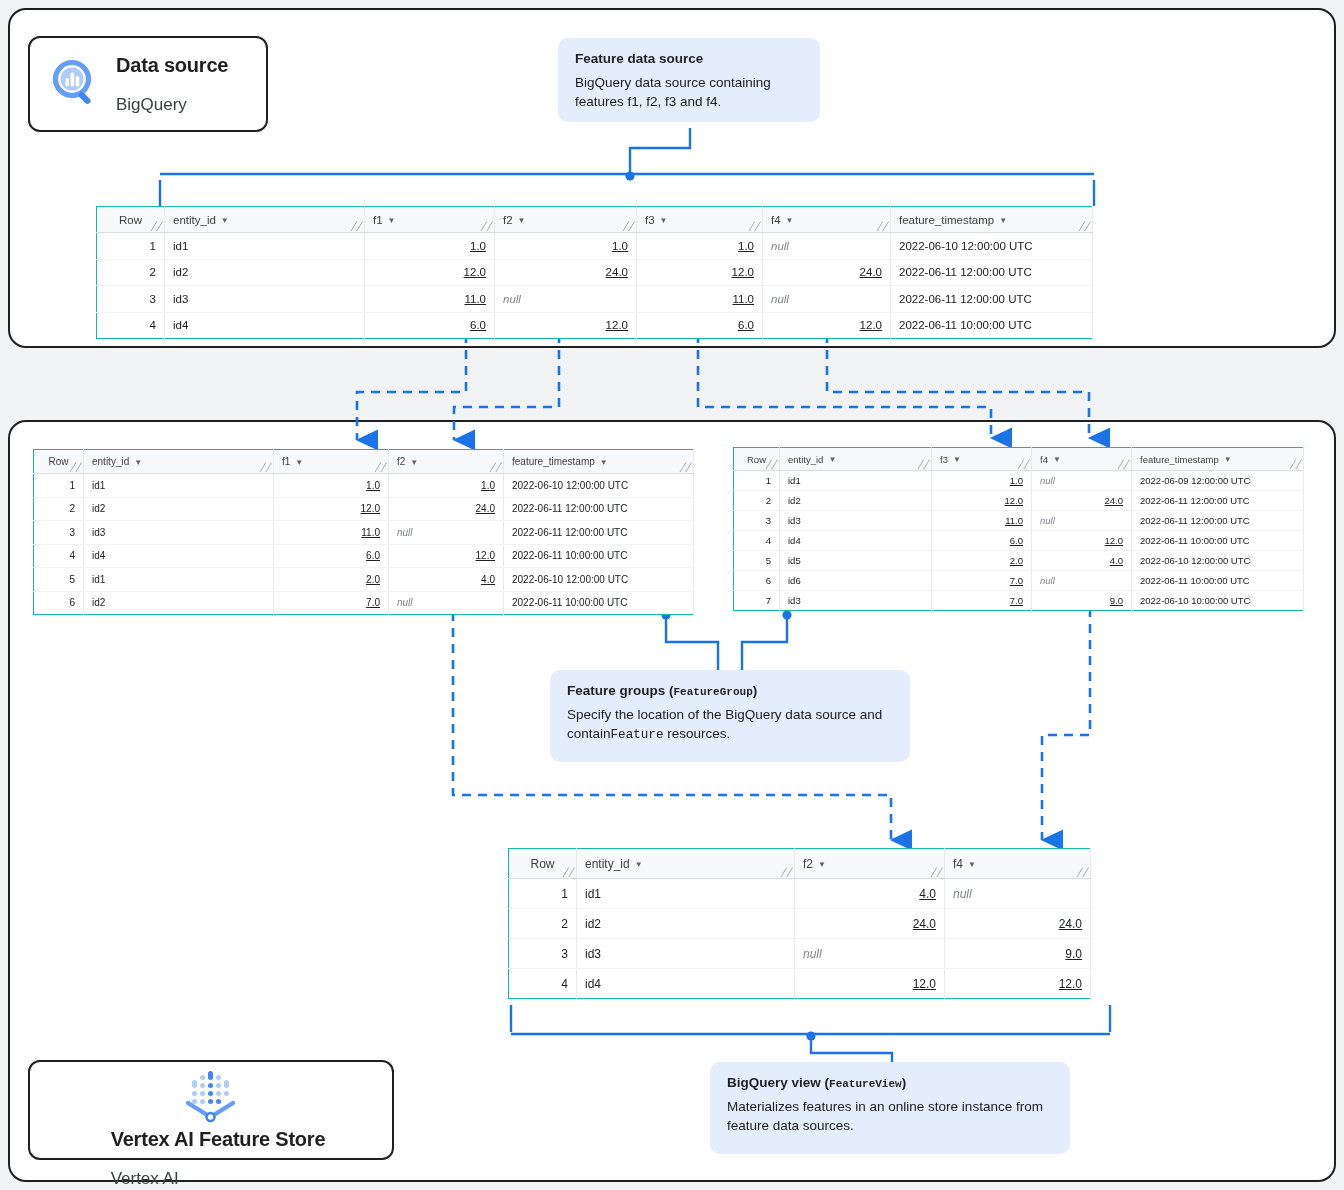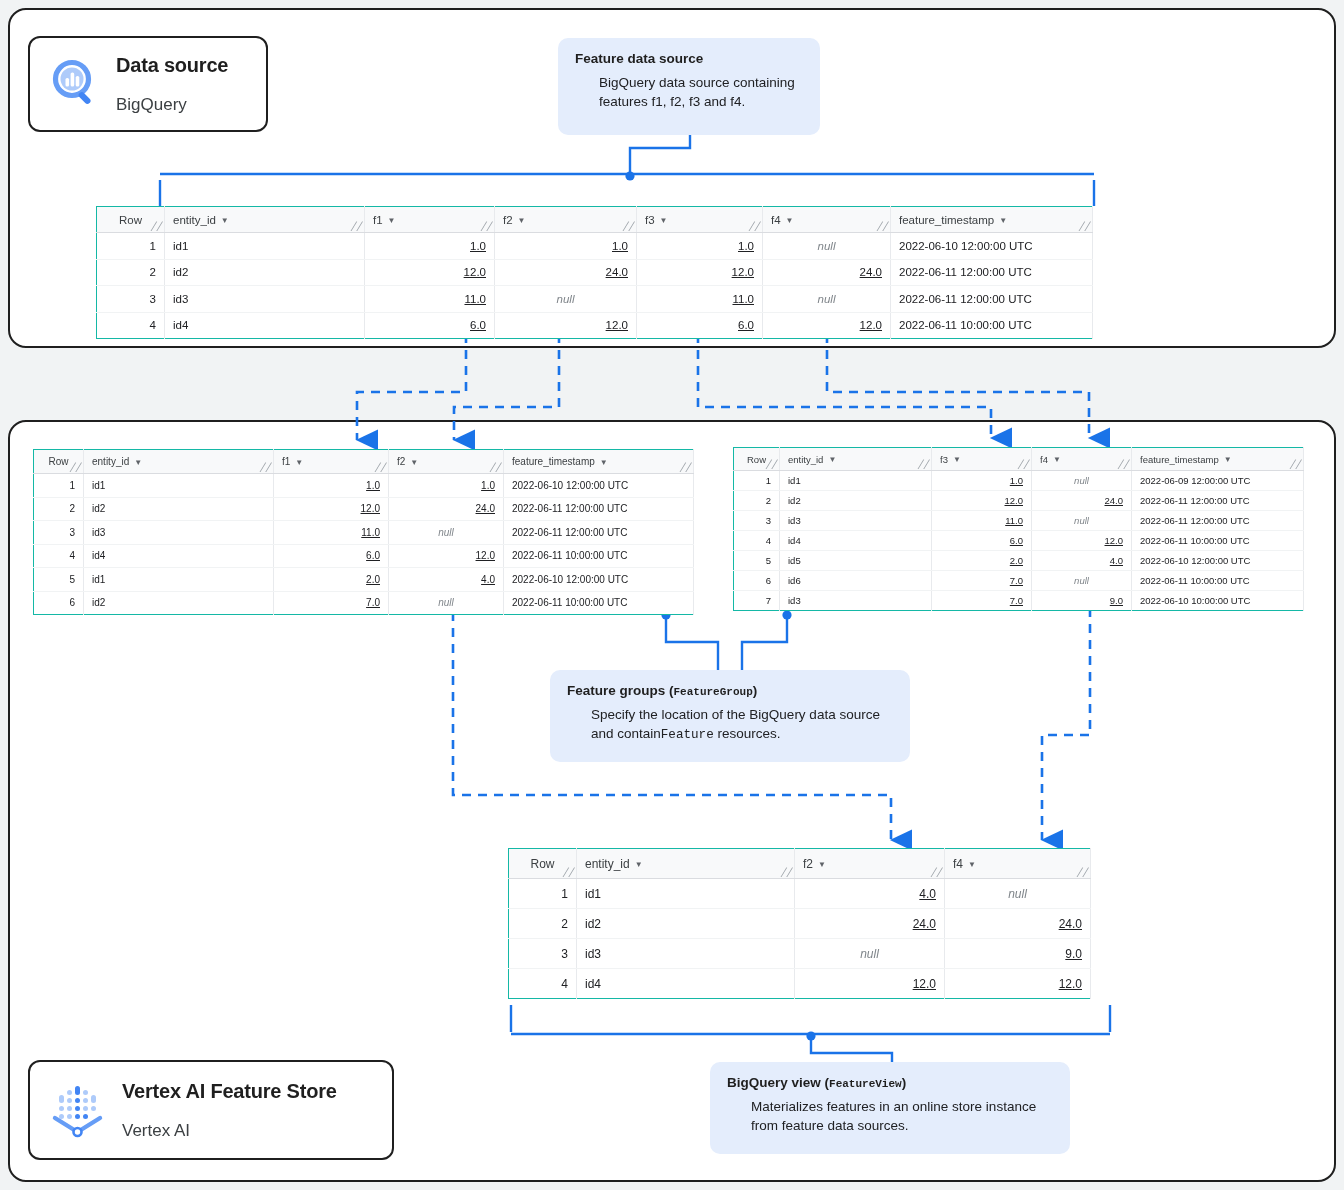--- a/index.html
+++ b/index.html
@@ -23,37 +23,37 @@
   
   .badge {
     position:absolute;
     background:#fff;
     border:2px solid #1f1f1f;
     border-radius:12px;
     display:flex; align-items:center;
     padding:0 18px;
   }
   #badge-bigquery { left:28px; top:36px; width:240px; height:96px; }
-  #badge-featurestore { left:28px; top:1060px; width:366px; height:100px; }
+  #badge-featurestore { left:28px; top:1060px; width:366px; height:100px;flex-direction:column; }
   .badge-text { margin-left:14px; line-height:1.15; }
   .badge-title { font-size:20px; font-weight:bold; color:#1f1f1f; letter-spacing:-0.2px;}
   .badge-sub { font-size:17px; color:#3c4043; margin-top:18px;}
 
   
   .callout {
     position:absolute;
     background:#e4edfc;
     border-radius:10px;
     padding:13px 17px 15px 17px;
   }
   .callout-title { font-size:13.5px; font-weight:bold; color:#1f1f1f; margin-bottom:7px; }
-  .callout-body { font-size:13.5px; color:#202124; line-height:1.42;margin-left:24px; }
+  .callout-body { font-size:13.5px; color:#202124; line-height:1.42; }
   .mono { font-family:"Liberation Mono", monospace; font-size:11px; font-weight:bold;}
   .mono-n { font-family:"Liberation Mono", monospace; font-size:12.6px; }
-  #callout-feature-data-source { left:558px; top:38px; width:262px; height:97px; }
+  #callout-feature-data-source { left:558px; top:38px; width:262px; height:84px; }
   #callout-feature-groups { left:550px; top:670px; width:360px; height:92px; }
   #callout-feature-view { left:710px; top:1062px; width:360px; height:92px; }
 
   
   .tbl {
     position:absolute;
     background:#fff;
     border:1px solid #14b8a6;
     border-collapse:collapse;
     font-size:11px;
@@ -77,21 +77,21 @@
     font-weight:normal;
   }
   .tbl th .cap { display:inline-block; }
   .tbl th .caret { color:#5f6368; font-size:8px; margin-left:5px; vertical-align:middle;}
   .tbl th .grip {
     position:absolute; right:2px; bottom:1px;
     font-size:8px; color:#9aa0a6; line-height:1; transform:scaleX(1.2);
   }
   .tbl td.num { text-align:right;text-decoration:underline; }
   .tbl td.rowno { text-align:right; color:#202124; }
-  .tbl td.nul { text-align:center; font-style:italic; color:#80868b; }
+  .tbl td.nul { text-align:left; font-style:italic; color:#80868b; }
   .tbl th.rowhdr { text-align:center; }
   .tbl tr:last-child td { border-bottom:none; }
 
   
   #tbl-source { left:96px; top:206px; }
   #tbl-source th { height:26px; font-size:11.5px; }
   #tbl-source td { height:26.5px; font-size:11.5px; }
 
   #tbl-fg1 { left:33px; top:449px; }
   #tbl-fg1 th { height:24px; font-size:10px;}

